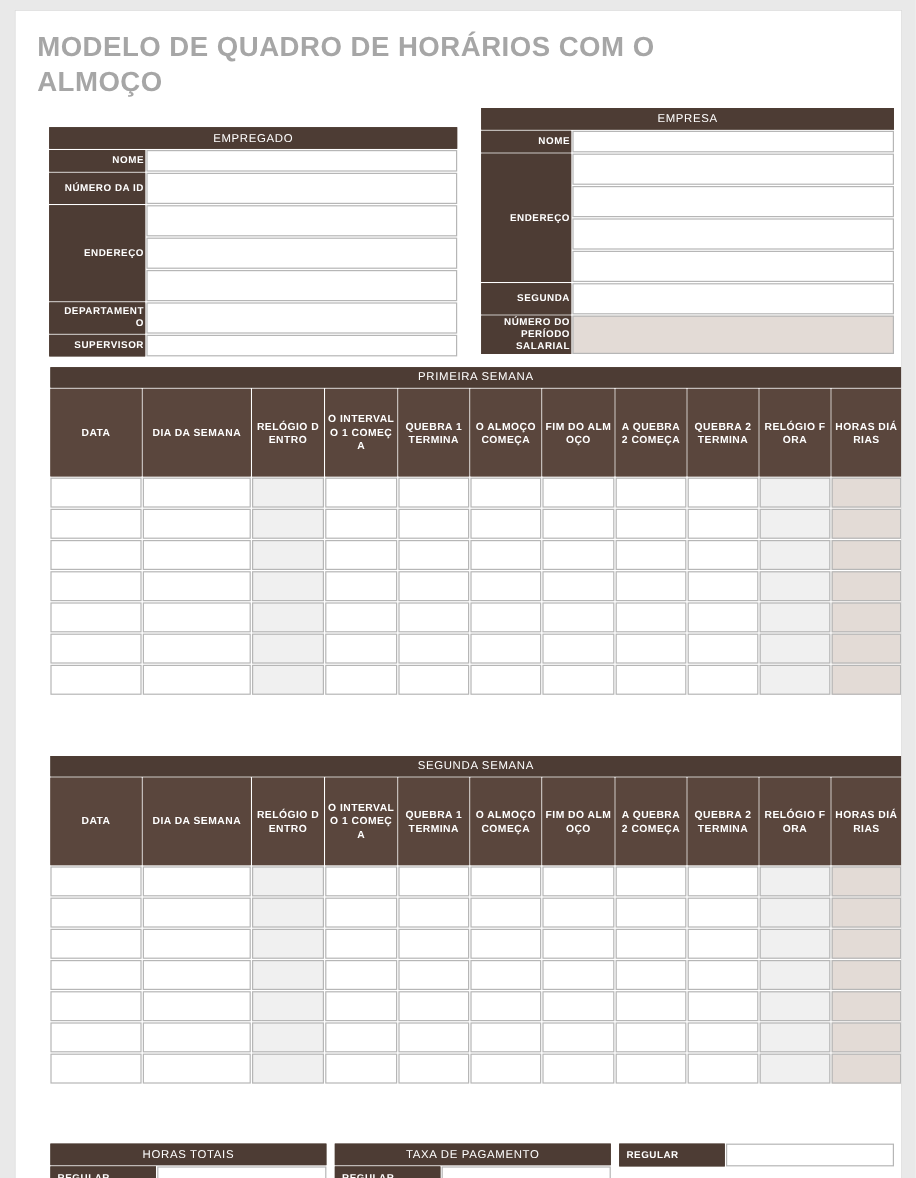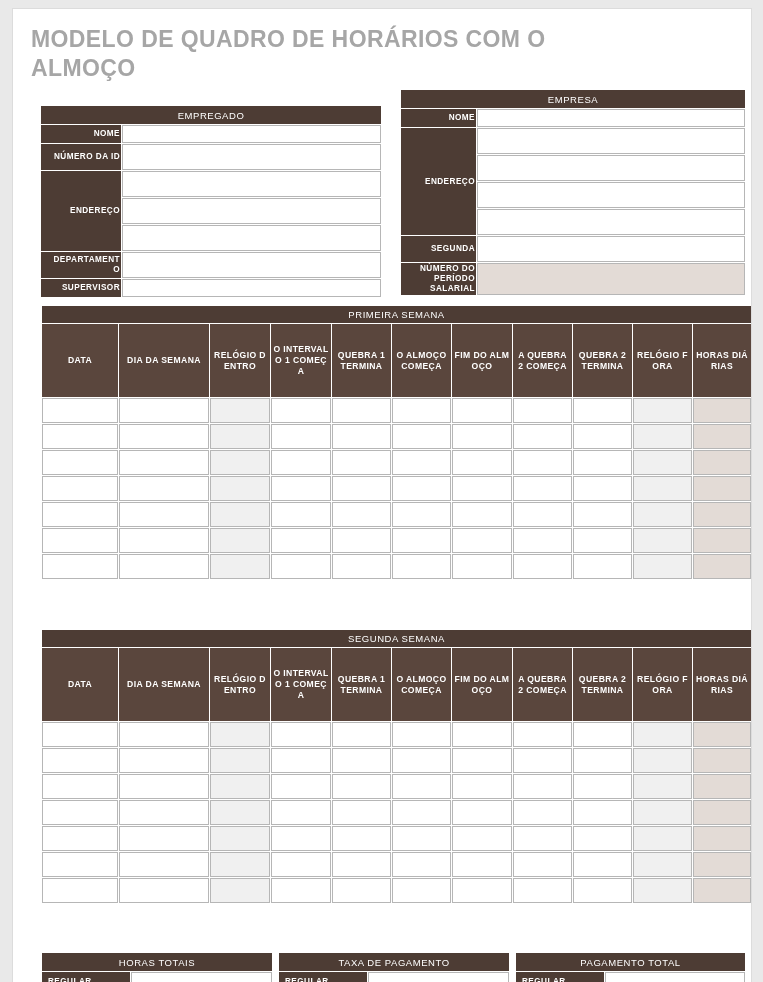--- a/index.html
+++ b/index.html
@@ -499,23 +499,20 @@
       </tr>
     </tbody>
   </table>
 
   <table class="tbl sum" id="sum3">
     <colgroup>
         <col style="width:88px">
         <col>
       </colgroup>
     <tbody>
-      <tr>
-        <td class="hdr sum-hdr" colspan="2">PAGAMENTO TOTAL</td>
-      </tr>
       <tr class="sum-row">
         <td class="sum-lbl">REGULAR</td>
         <td></td>
       </tr>
     </tbody>
   </table>
 
 </div>
 
 </body></html>

